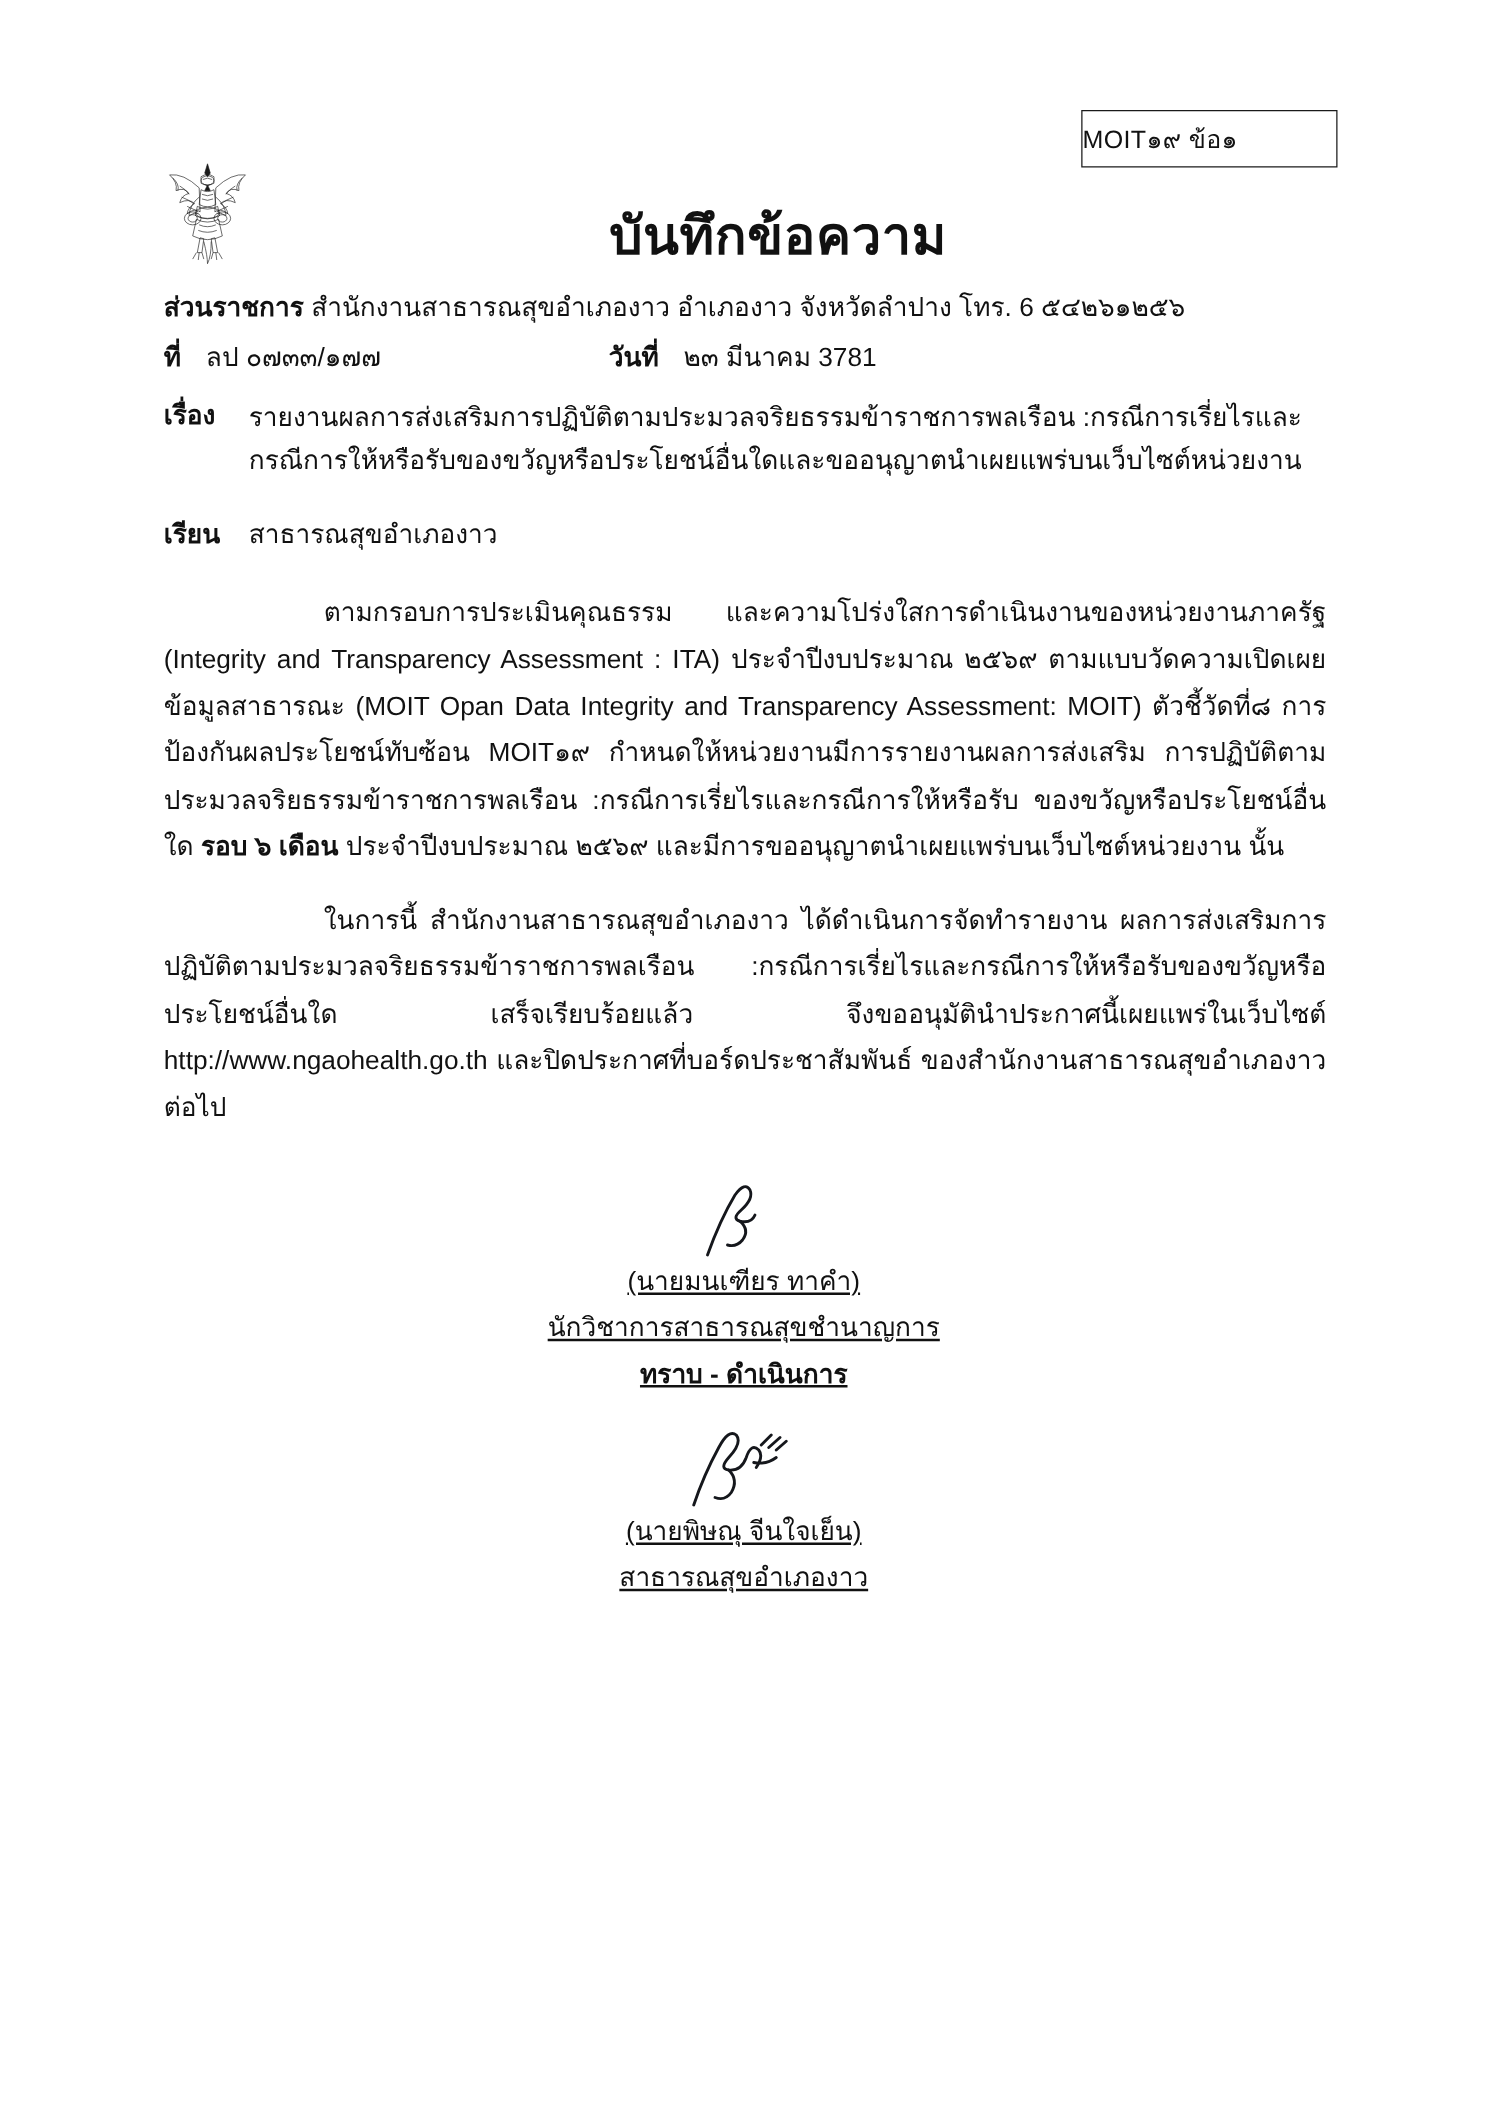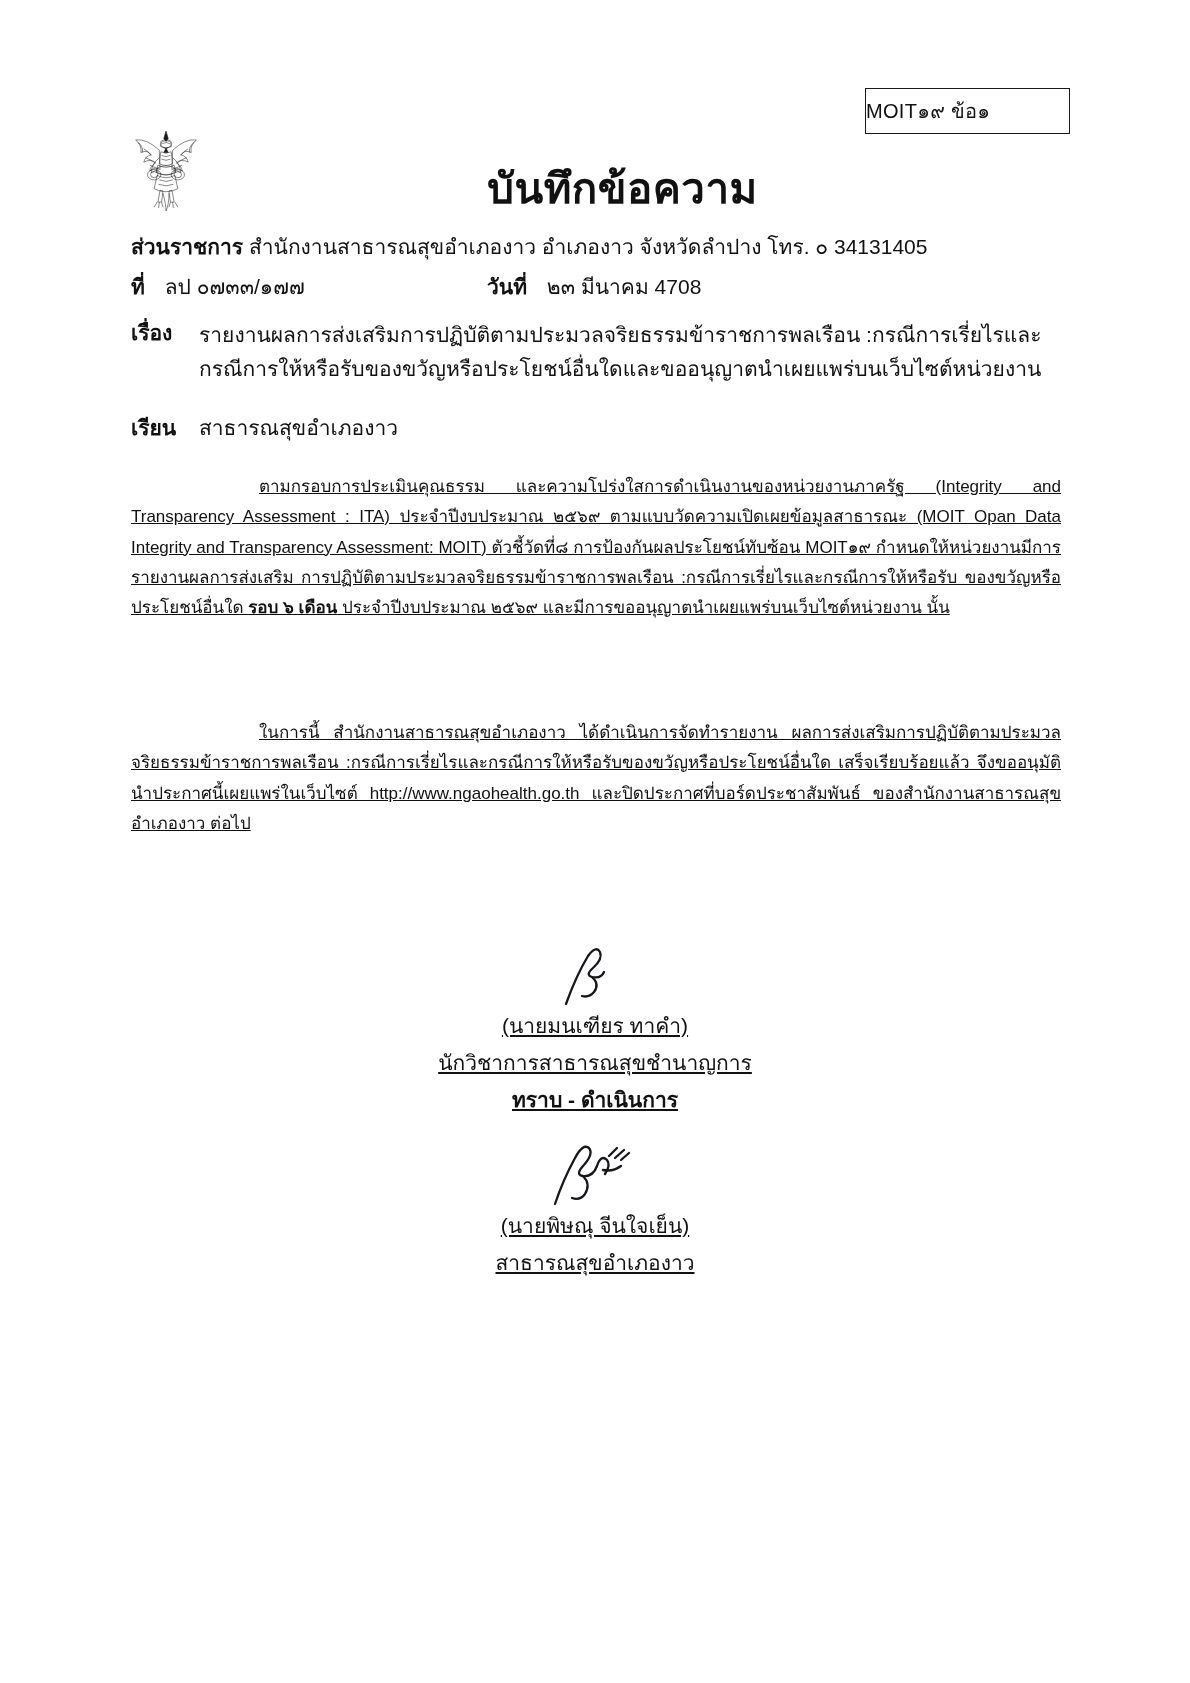--- a/index.html
+++ b/index.html
@@ -93,25 +93,24 @@
     font-weight: bold;
     display: inline-block;
     width: 68px;
   }
 
   
   .body-block {
     position: absolute;
     left: 131px;
     width: 930px;
-    font-size: 17px;
+    font-size: 21px;
     line-height: 1.78;
     text-align: justify;
     text-justify: inter-word;
-    text-decoration: underline;
   }
   #para-1 { top: 472px; }
   #para-2 { top: 718px; }
   .indent { display: inline-block; width: 128px; }
   .b { font-weight: bold; }
 
   
   .sig-block {
     position: absolute;
     width: 1190px;
@@ -194,31 +193,31 @@
 
         <path d="M46 88 Q50 104 50 112 Q54 104 54 88" fill="none"></path>
       </g>
     </svg>
   </div>
 
   <div class="doc-title">บันทึกข้อความ</div>
 
   <div class="field-row" id="row-agency">
     <span class="lbl">ส่วนราชการ</span>
-    <span class="val">สำนักงานสาธารณสุขอำเภองาว อำเภองาว จังหวัดลำปาง  โทร. ๐ 34131405</span>
+    <span class="val">สำนักงานสาธารณสุขอำเภองาว อำเภองาว จังหวัดลำปาง  โทร. 6 ๕๔๒๖๑๒๕๖</span>
   </div>
 
   <div class="field-row" id="row-no">
     <span class="lbl">ที่</span>
     <span class="val" style="margin-left:14px;">ลป ๐๗๓๓/๑๗๗</span>
   </div>
 
   <div class="field-row" id="row-date">
     <span class="lbl">วันที่</span>
-    <span class="val" style="margin-left:14px;">๒๓  มีนาคม  4708</span>
+    <span class="val" style="margin-left:14px;">๒๓  มีนาคม  3781</span>
   </div>
 
   <div class="field-row" id="row-subject">
     <span class="subject-label">เรื่อง</span><span class="subject-text">รายงานผลการส่งเสริมการปฏิบัติตามประมวลจริยธรรมข้าราชการพลเรือน :กรณีการเรี่ยไรและกรณีการให้หรือรับของขวัญหรือประโยชน์อื่นใดและขออนุญาตนำเผยแพร่บนเว็บไซต์หน่วยงาน</span>
   </div>
 
   <div class="field-row" id="row-to">
     <span class="to-label">เรียน</span><span class="val">สาธารณสุขอำเภองาว</span>
   </div>
 

